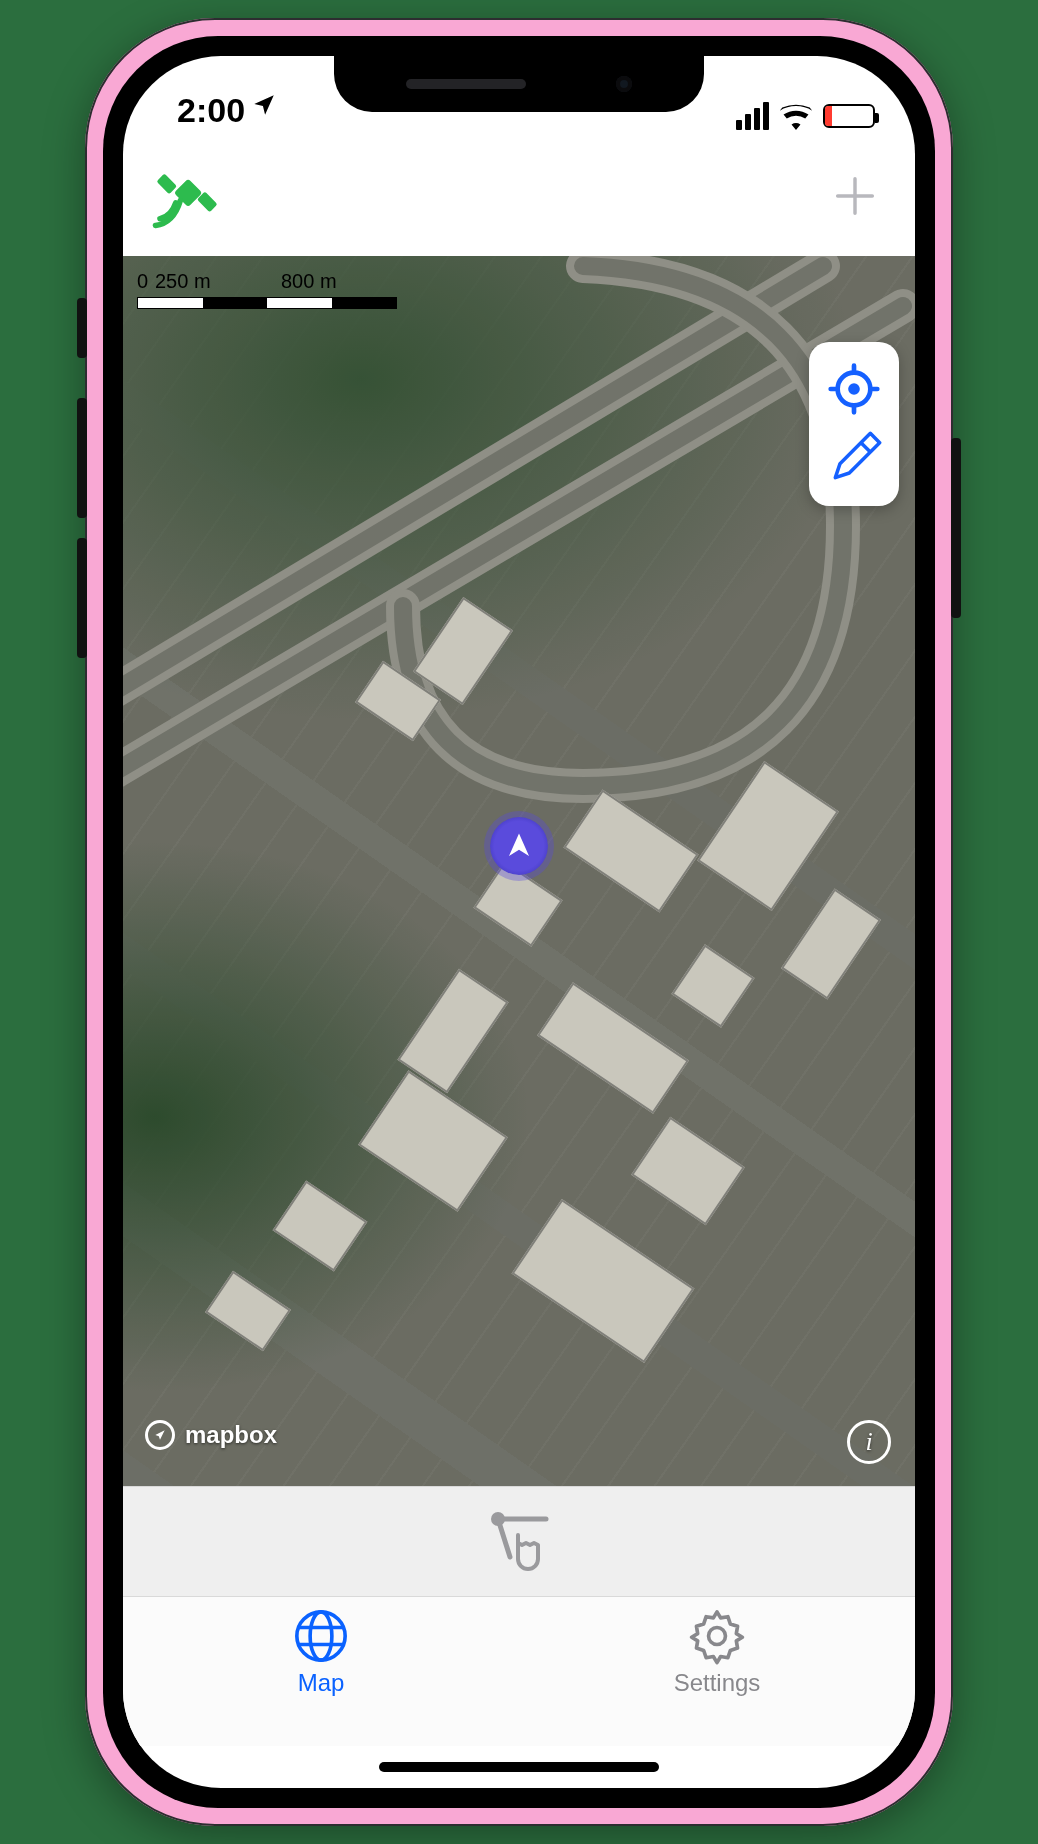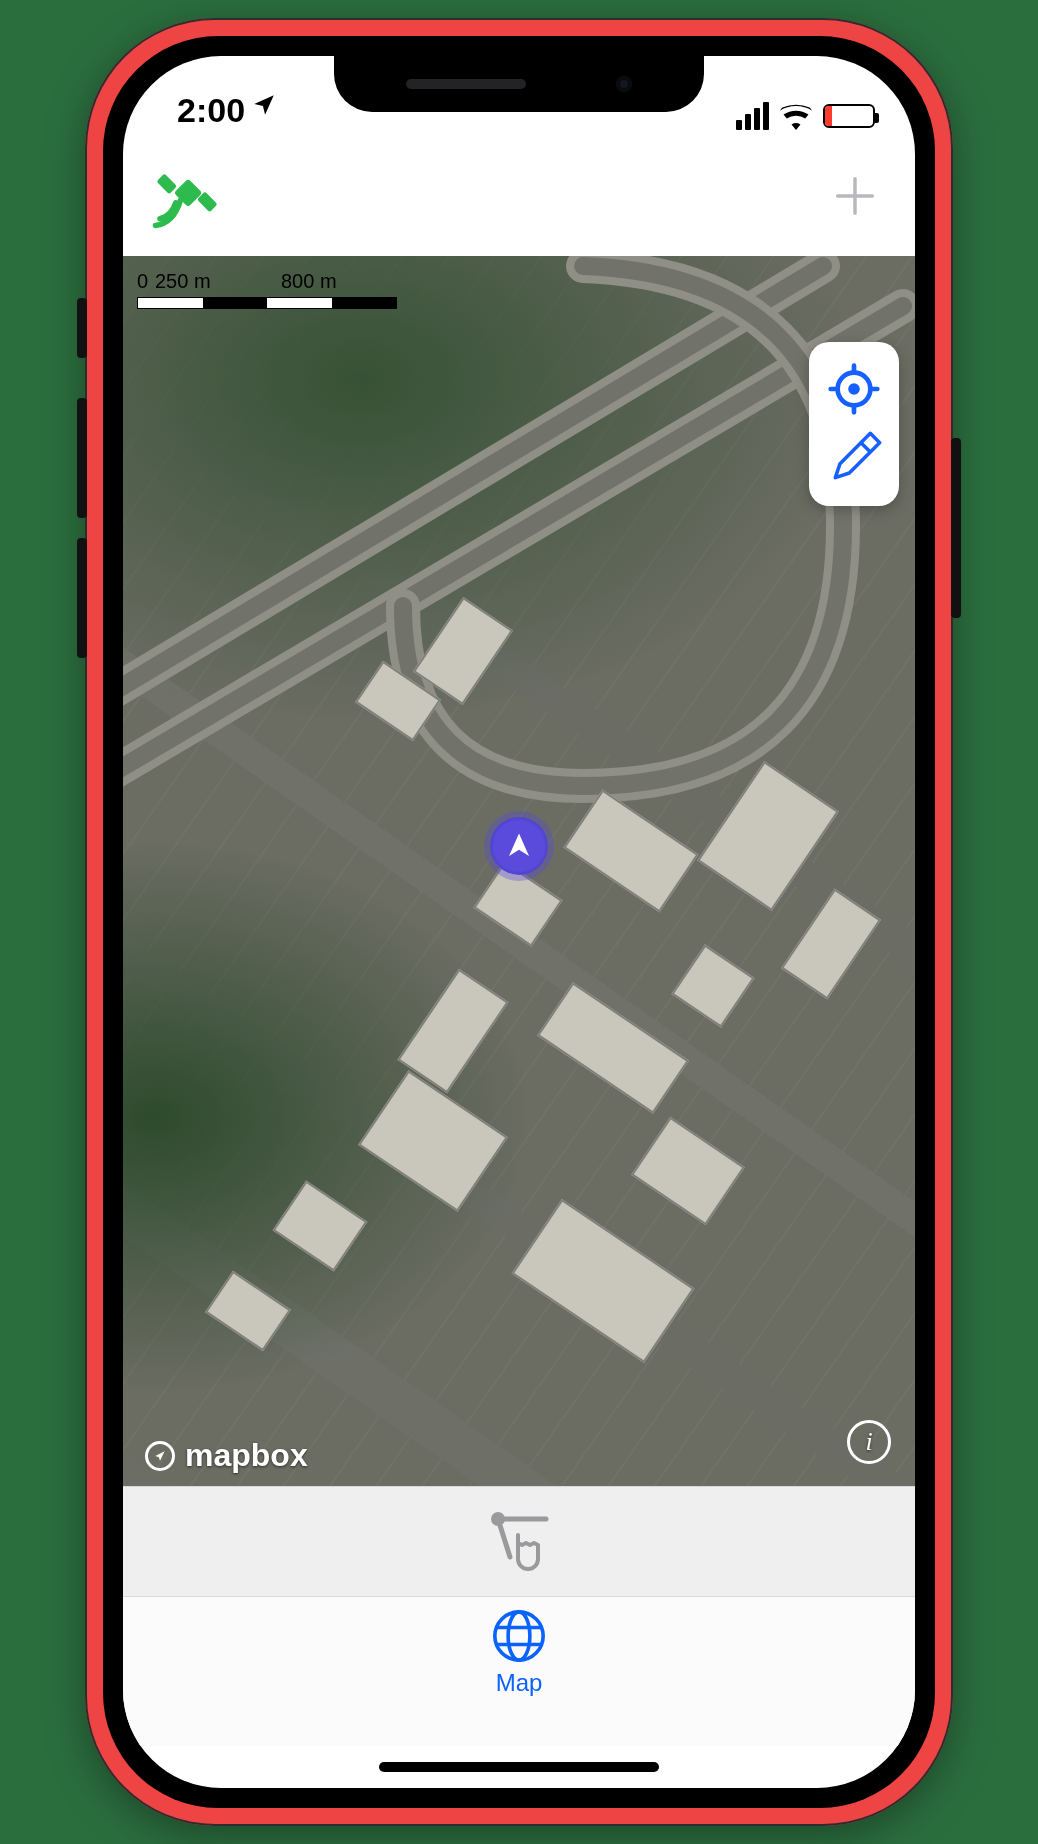--- a/index.html
+++ b/index.html
@@ -11,21 +11,21 @@
     overflow: hidden;
   }
 
   
   .phone {
     position: absolute;
     left: 85px;
     top: 18px;
     width: 868px;
     height: 1808px;
-    background: #ef4444;
+    background: #f9a8d4;
     border-radius: 130px;
     box-shadow: 0 0 0 2px #2d2d30 inset, 0 10px 40px rgba(0,0,0,.35);
   }
   .phone .bezel {
     position: absolute;
     left: 18px; top: 18px; right: 18px; bottom: 18px;
     background: #000;
     border-radius: 115px;
   }
   .screen {
@@ -177,23 +177,23 @@
     position:absolute; left:50%; top:48%; transform:translate(-50%,-50%);
     width:58px; height:58px; border-radius:50%;
     background: radial-gradient(circle at 50% 50%, #5a4bdc 0 60%, #2f2aa8 100%);
     box-shadow: 0 0 0 6px rgba(90,75,220,.35);
     display:flex; align-items:center; justify-content:center;
   }
   .loc-marker svg { width:30px; height:30px; fill:#fff; }
 
   
   .mapbox {
-    position:absolute; left:22px; bottom:12px;
+    position:absolute; left:22px; bottom:36px;
     display:flex; align-items:center; gap:10px;
-    color:#fff; font-weight:600; font-size:32px;
+    color:#fff; font-weight:600; font-size:24px;
     text-shadow:0 1px 3px rgba(0,0,0,.6);
   }
   .mapbox .circ {
     width:30px; height:30px; border:3px solid #fff; border-radius:50%;
     display:flex; align-items:center; justify-content:center;
   }
   .mapbox .circ svg { width:14px; height:14px; fill:#fff; }
 
   .info-btn {
     position:absolute; right:24px; bottom:22px;
@@ -385,17 +385,24 @@
 
     <div class="tabbar">
       <div class="tab active">
         <svg viewBox="0 0 48 48">
           <circle cx="24" cy="24" r="20" stroke="currentColor" stroke-width="3" fill="none"></circle>
           <ellipse cx="24" cy="24" rx="9" ry="20" stroke="currentColor" stroke-width="3" fill="none"></ellipse>
           <path d="M5 17h38M5 31h38" stroke="currentColor" stroke-width="3"></path>
         </svg>
         <span>Map</span>
       </div>
+      <div class="tab">
+        <svg viewBox="0 0 48 48">
+          <circle cx="24" cy="24" r="7" stroke="currentColor" stroke-width="3" fill="none"></circle>
+          <path stroke="currentColor" stroke-width="3" fill="none" stroke-linejoin="round" d="M24 4l3 5 6-1 2 6 6 2-1 6 5 3-5 3 1 6-6 2-2 6-6-1-3 5-3-5-6 1-2-6-6-2 1-6-5-3 5-3-1-6 6-2 2-6 6 1 3-5z"></path>
+        </svg>
+        <span>Settings</span>
+      </div>
     </div>
 
     <div class="home-ind"></div>
   </div>
 </div>
 
 </body></html>

